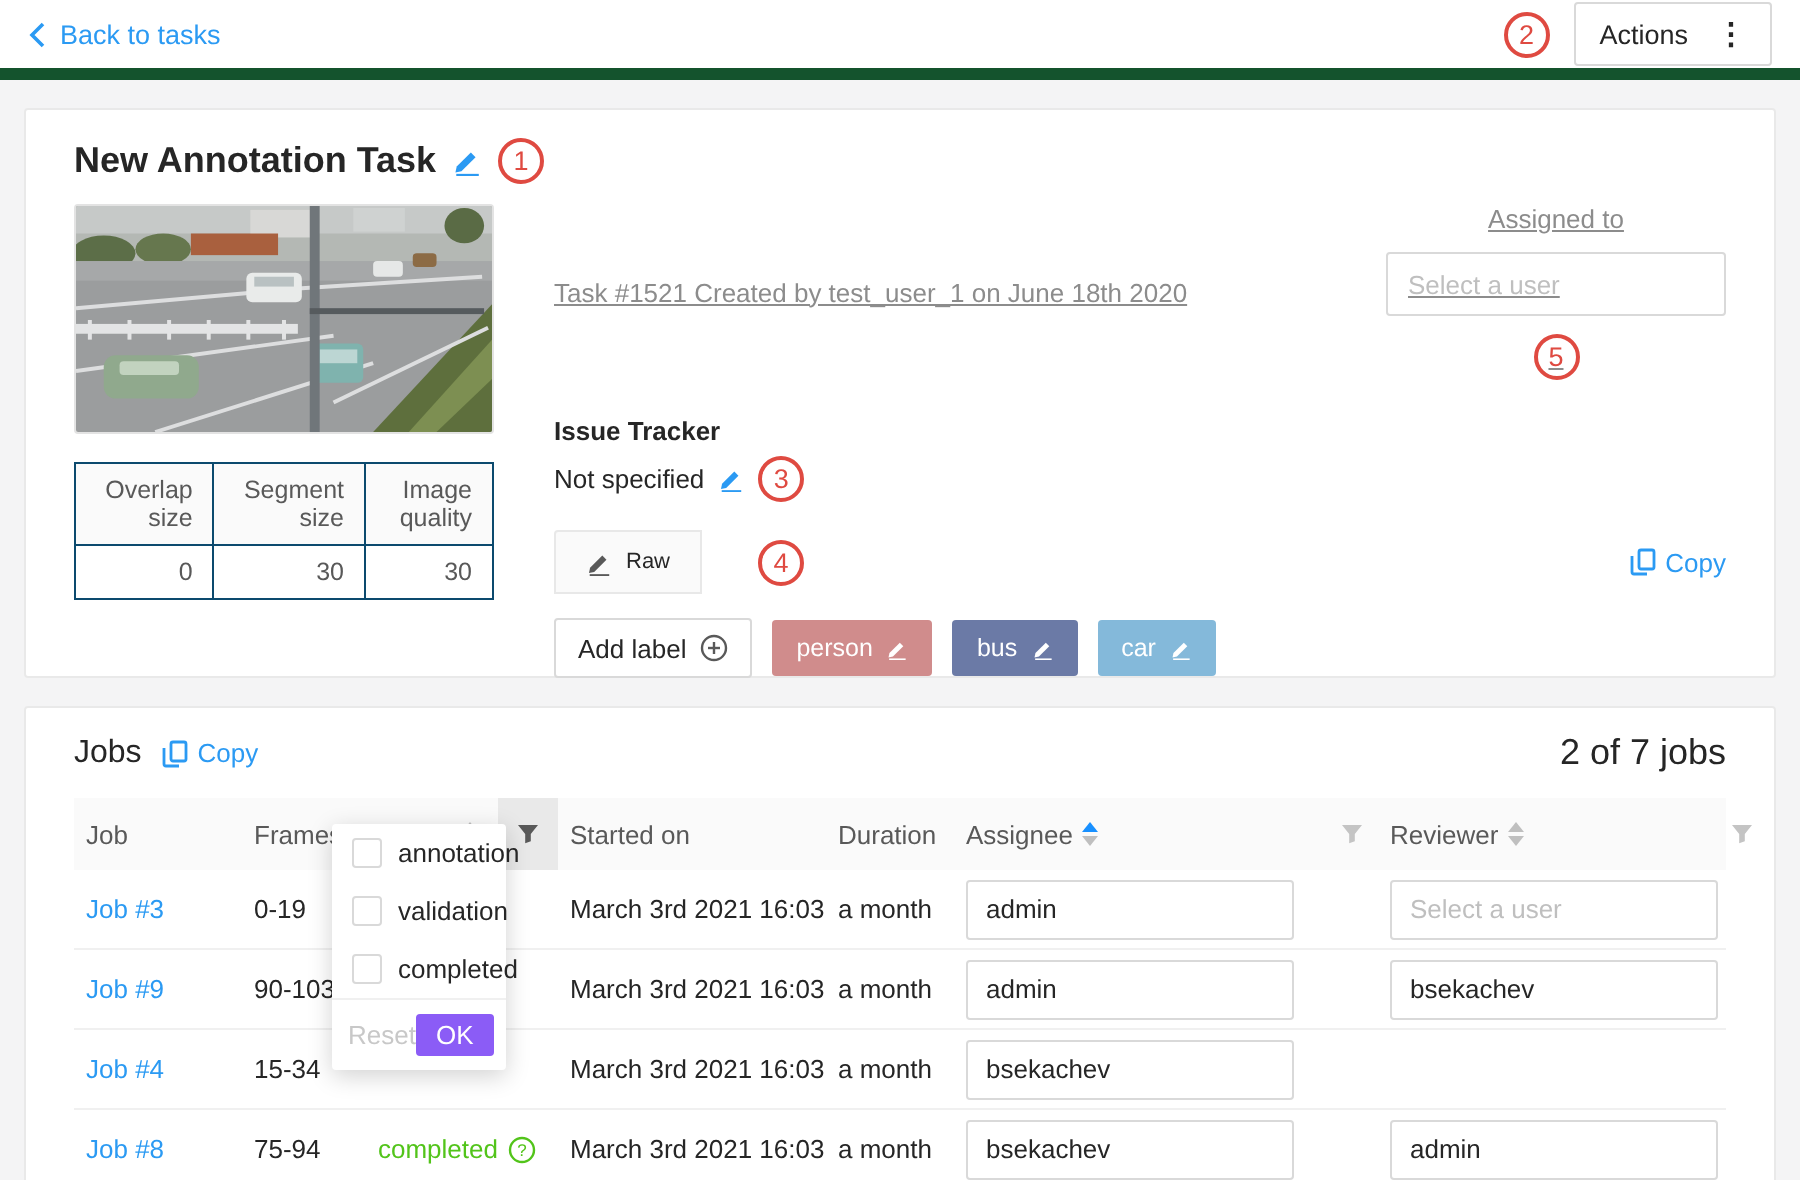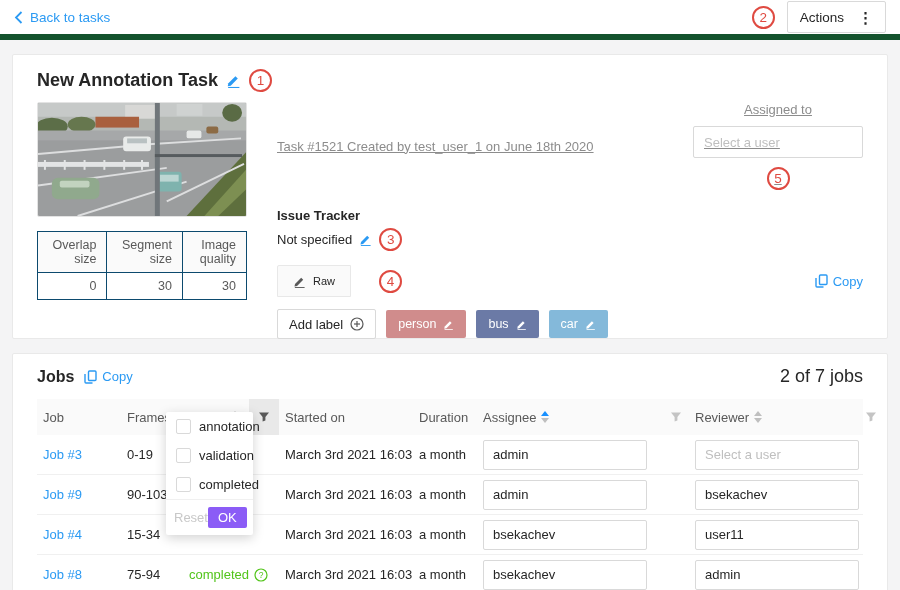--- a/index.html
+++ b/index.html
@@ -65,21 +65,21 @@
     display:inline-flex; align-items:center; gap:7px; padding:0 11px;
     font-size:13px; color:#262626; cursor:pointer;
   }
   .chip {
     height:28px; border-radius:2px; padding:0 12px;
     display:inline-flex; align-items:center; gap:7px;
     color:#fff; font-size:12.5px; cursor:pointer;
   }
   .jobs-card { padding:12px 24px 0 24px; height:260px; }
   .jobs-head { display:flex; align-items:center; gap:10px; }
-  .jobs-title { font-size:16px; font-weight:bold; }
+  .jobs-title { font-size:16px; font-weight:normal; }
   .jobs-count { margin-left:auto; font-size:18px; color:#262626; }
   .jtable { margin-top:12px; }
   .jrow {
     display:grid;
     grid-template-columns:84px 62px 66px 30px 134px 64px 186px 26px 170px 24px;
     align-items:center;
   }
   .jrow.head { background:#fafafa; height:36px; color:#595959; font-size:13px; }
   .jrow.body { height:40px; border-bottom:1px solid #f0f0f0; font-size:13px; }
   .hcell { display:flex; align-items:center; gap:5px; padding-left:6px; }
@@ -357,21 +357,20 @@
 
     <div class="jrow body">
       <span class="job-link">Job #4</span>
       <span class="cell">15-34</span>
       <span class="cell"></span>
       <span></span>
       <span class="cell">March 3rd 2021 16:03</span>
       <span class="cell">a month</span>
       <span class="cell"><input class="row-input" value="bsekachev" style=""></span>
       <span></span>
-      <span class="cell"><input class="row-input" value="user11" style=""></span>
       <span></span>
     </div>
 
     <div class="jrow body">
       <span class="job-link">Job #8</span>
       <span class="cell">75-94</span>
       <span class="status-done">
         <span>completed</span>
         <svg width="14" height="14" viewBox="0 0 14 14">
             <circle cx="7" cy="7" r="6" fill="none" stroke="#52c41a" stroke-width="1.2"></circle>

